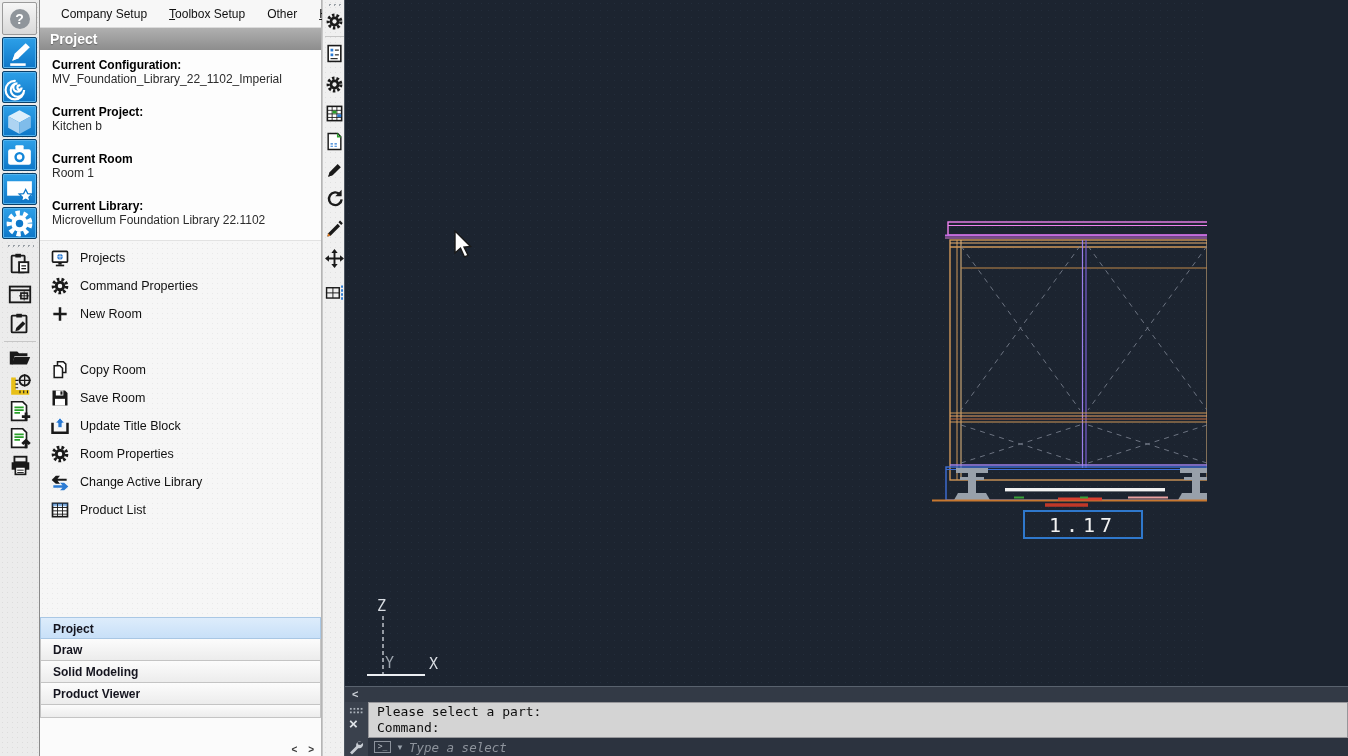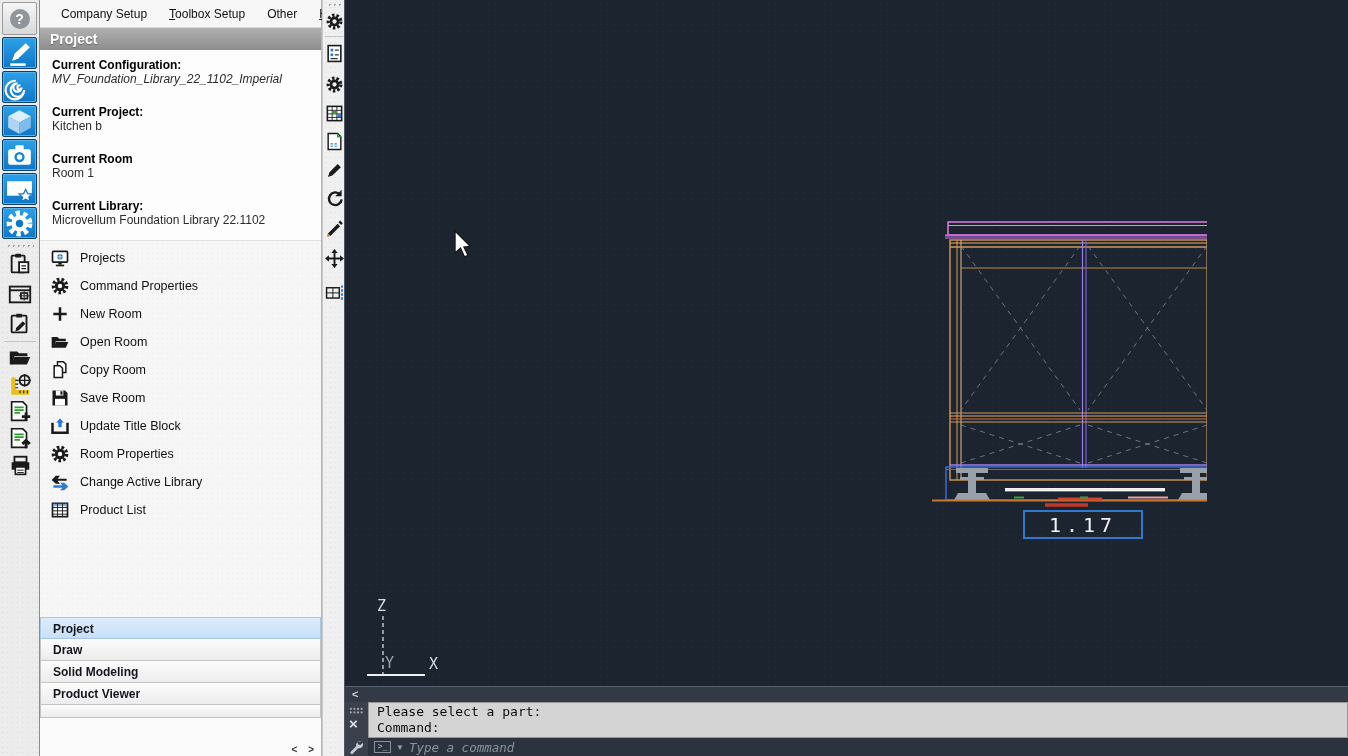--- a/index.html
+++ b/index.html
@@ -217,21 +217,21 @@
     <div class="menubar">
       <span class="menu-item">Company Setup</span>
       <span class="menu-item u-first">Toolbox Setup</span>
       <span class="menu-item">Other</span>
       <span class="menu-item u-first">Help</span>
     </div>
     <div class="panel-header">Project</div>
 
     <div class="info">
       <div class="info-label" style="top:8px;">Current Configuration:</div>
-      <div class="info-value" style="top:22px;font-style:italic;">MV_Foundation_Library_22_1102_Imperial</div>
+      <div class="info-value" style="top:22px;">MV_Foundation_Library_22_1102_Imperial</div>
       <div class="info-label" style="top:55px;">Current Project:</div>
       <div class="info-value" style="top:69px;">Kitchen b</div>
       <div class="info-label" style="top:102px;">Current Room</div>
       <div class="info-value" style="top:116px;">Room 1</div>
       <div class="info-label" style="top:149px;">Current Library:</div>
       <div class="info-value" style="top:163px;">Microvellum Foundation Library 22.1102</div>
     </div>
 
     <div class="actions">
       <div class="action-row" style="top:3px;">
@@ -250,27 +250,20 @@
             <circle cx="12" cy="12" r="6.2" fill="#1a1a1a"></circle>
             <circle cx="12" cy="12" r="2.7" fill="#f6f6f6"></circle>
           </svg>
         <span class="action-label">Command Properties</span>
       </div>
       <div class="action-row" style="top:59px;">
         <svg viewBox="0 0 24 24">
             <path d="M10.5 4h3v6.5H20v3h-6.5V20h-3v-6.5H4v-3h6.5z" fill="#1a1a1a"></path>
           </svg>
         <span class="action-label">New Room</span>
-      </div>
-      <div class="action-row" style="top:87px;">
-        <svg viewBox="0 0 24 24">
-            <path d="M2 19V6h7l2 2h8v3H7l-2 8z" fill="#1a1a1a"></path>
-            <path d="M7 12h15l-3 7H4z" fill="#1a1a1a"></path>
-          </svg>
-        <span class="action-label">Open Room</span>
       </div>
       <div class="action-row" style="top:115px;">
         <svg viewBox="0 0 24 24">
             <path d="M9 2h7l3 3v10H9z" fill="#fff" stroke="#1a1a1a" stroke-width="1.8"></path>
             <path d="M5 7h7l3 3v11H5z" fill="#fff" stroke="#1a1a1a" stroke-width="1.8"></path>
           </svg>
         <span class="action-label">Copy Room</span>
       </div>
       <div class="action-row" style="top:143px;">
         <svg viewBox="0 0 24 24">
@@ -494,17 +487,17 @@
         </svg>
       </div>
     </div>
     <div class="cmd-history">
       <div>Please select a part:</div>
       <div>Command:</div>
     </div>
     <div class="cmd-input">
       <span class="prompt-box">&gt;_</span>
       <span class="prompt-caret">▼</span>
-      <span class="cmd-placeholder">Type a command</span>
+      <span class="cmd-placeholder">Type a select</span>
     </div>
   </div>
 
 </div>
 
 </body></html>

